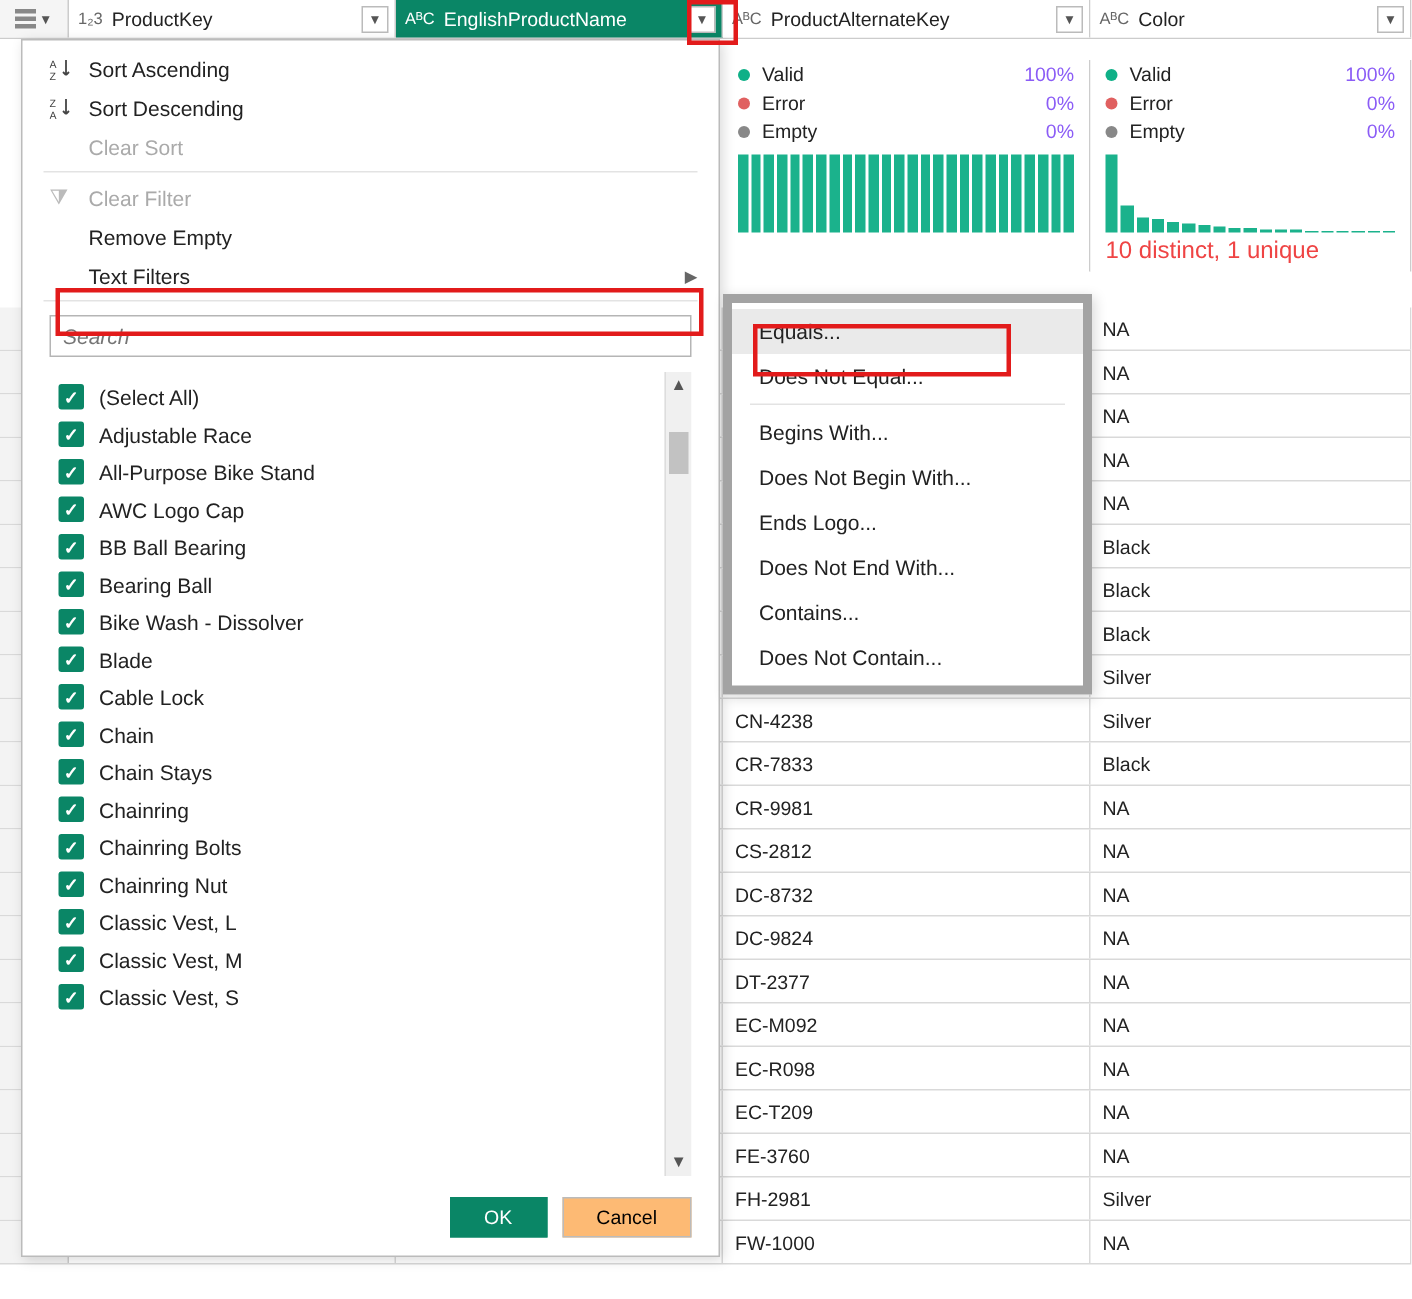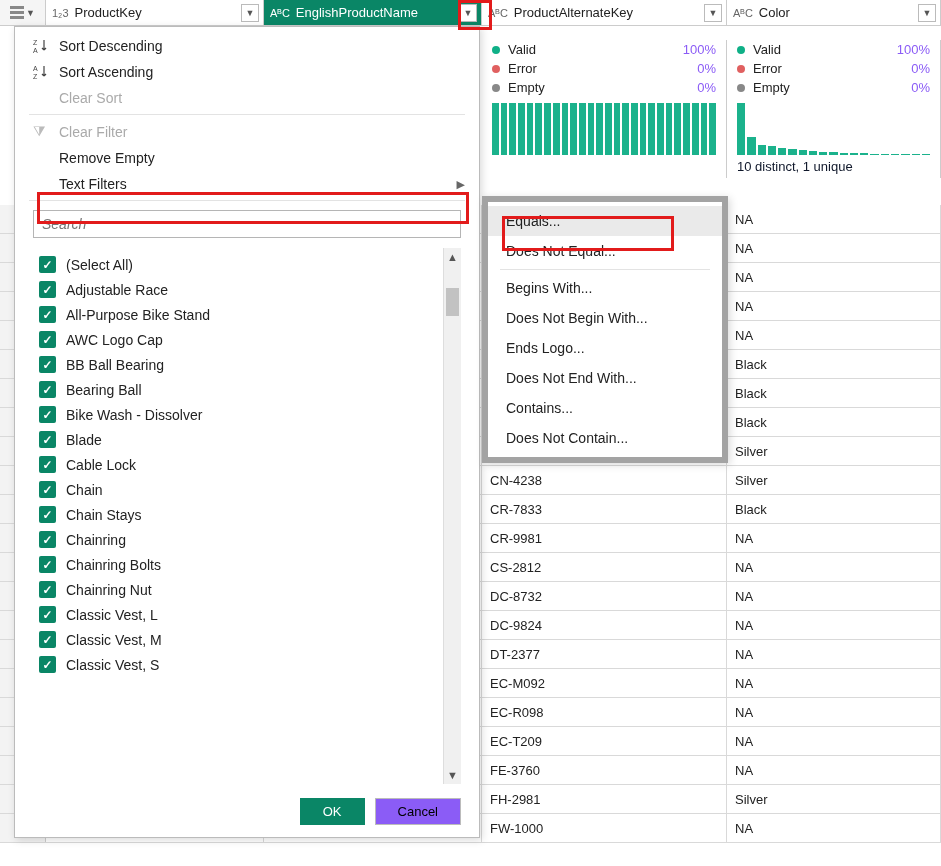--- a/index.html
+++ b/index.html
@@ -77,21 +77,21 @@
   .dot.valid { background: #0fb087; }
   .dot.error { background: #e06060; }
   .dot.empty { background: #888; }
   .qlabel { flex: 1; }
   .qval { color: #8b5cf6; }
   .dist {
     display: flex; align-items: flex-end; gap: 2px;
     height: 62px; padding: 6px 10px 4px 10px;
   }
   .dist .bar { background: #1bb28c; flex: 1; }
-  .dist-summary { font-size: 13px; color: #0f172a; padding: 0 10px 4px 10px; }
+  .dist-summary { font-size: 16px; color: #ef4444; padding: 0 10px 4px 10px; }
 
   
   .grid {
     position: absolute;
     top: 205px;
     left: 0;
     right: 0;
   }
   .row {
     display: flex;
@@ -192,21 +192,21 @@
     background: #c2c2c2;
   }
   .fp-buttons {
     display: flex; justify-content: flex-end; gap: 10px;
     padding: 10px 18px 12px 18px;
   }
   .fp-buttons button {
     padding: 5px 22px;
     font-size: 13px;
     border: 1px solid #bbb;
-    background: #8b5cf6;
+    background: #fdba74;
     cursor: pointer;
   }
   .fp-buttons button.primary {
     background: #0a8666; color: #fff; border-color: #0a8666;
   }
 
   
   .submenu {
     position: absolute;
     top: 196px;
@@ -517,36 +517,36 @@
       <div class="cell c1">Flat Washer 1</div>
       <div class="cell c2">FW-1000</div>
       <div class="cell c3">NA</div>
     </div>
   </div>
 
 <div class="filter-popup">
   <div class="fp-item">
     <span class="icon">
       <svg class="sort-az" viewBox="0 0 16 16">
+          <text x="0" y="7" font-size="7" fill="#444">A</text>
+          <text x="0" y="15" font-size="7" fill="#444">Z</text>
+          <path d="M11 2v10m0 0l-2-2m2 2l2-2" stroke="#444" stroke-width="1.2" fill="none"></path>
+        </svg>
+    </span>
+    <span>Sort Ascending</span>
+  </div>
+  <div class="fp-item">
+    <span class="icon">
+      <svg class="sort-az" viewBox="0 0 16 16">
           <text x="0" y="7" font-size="7" fill="#444">Z</text>
           <text x="0" y="15" font-size="7" fill="#444">A</text>
           <path d="M11 2v10m0 0l-2-2m2 2l2-2" stroke="#444" stroke-width="1.2" fill="none"></path>
         </svg>
     </span>
     <span>Sort Descending</span>
-  </div>
-  <div class="fp-item">
-    <span class="icon">
-      <svg class="sort-az" viewBox="0 0 16 16">
-          <text x="0" y="7" font-size="7" fill="#444">A</text>
-          <text x="0" y="15" font-size="7" fill="#444">Z</text>
-          <path d="M11 2v10m0 0l-2-2m2 2l2-2" stroke="#444" stroke-width="1.2" fill="none"></path>
-        </svg>
-    </span>
-    <span>Sort Ascending</span>
   </div>
   <div class="fp-item disabled">
     <span class="icon"></span>
     <span>Clear Sort</span>
   </div>
   <div class="fp-divider"></div>
   <div class="fp-item disabled">
     <span class="icon" style="color:#bbb;">⧩</span>
     <span>Clear Filter</span>
   </div>

